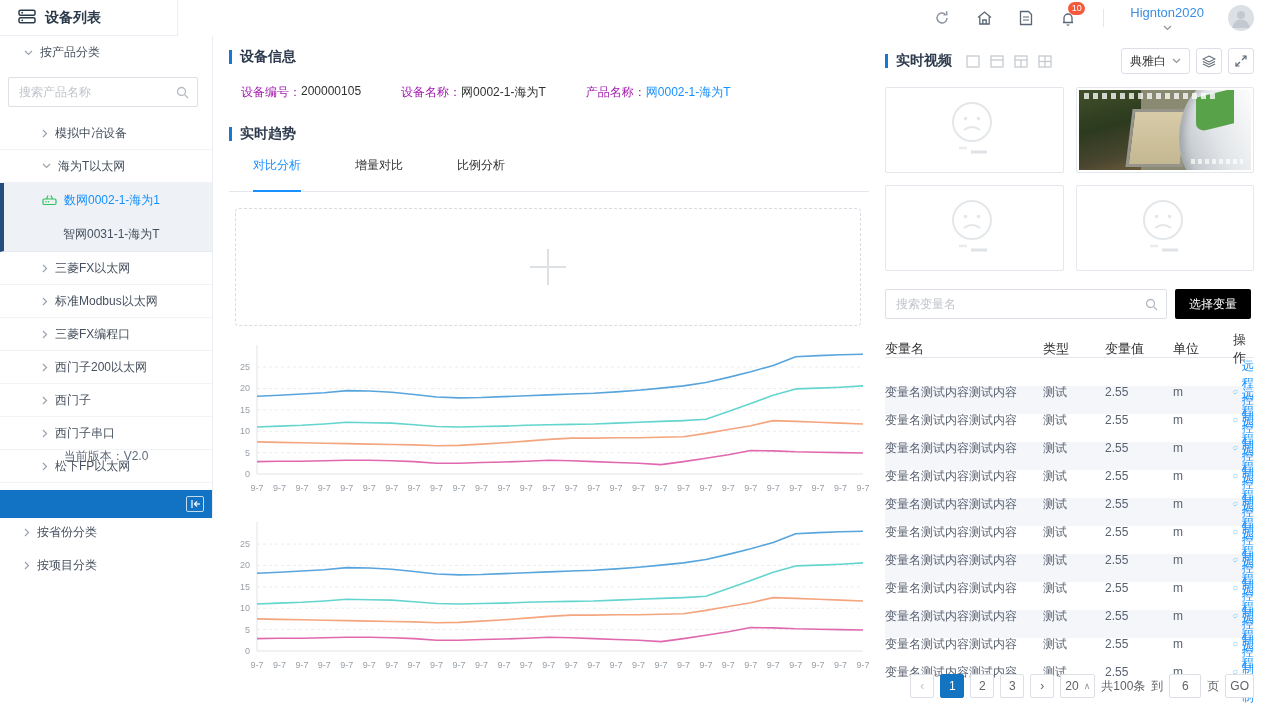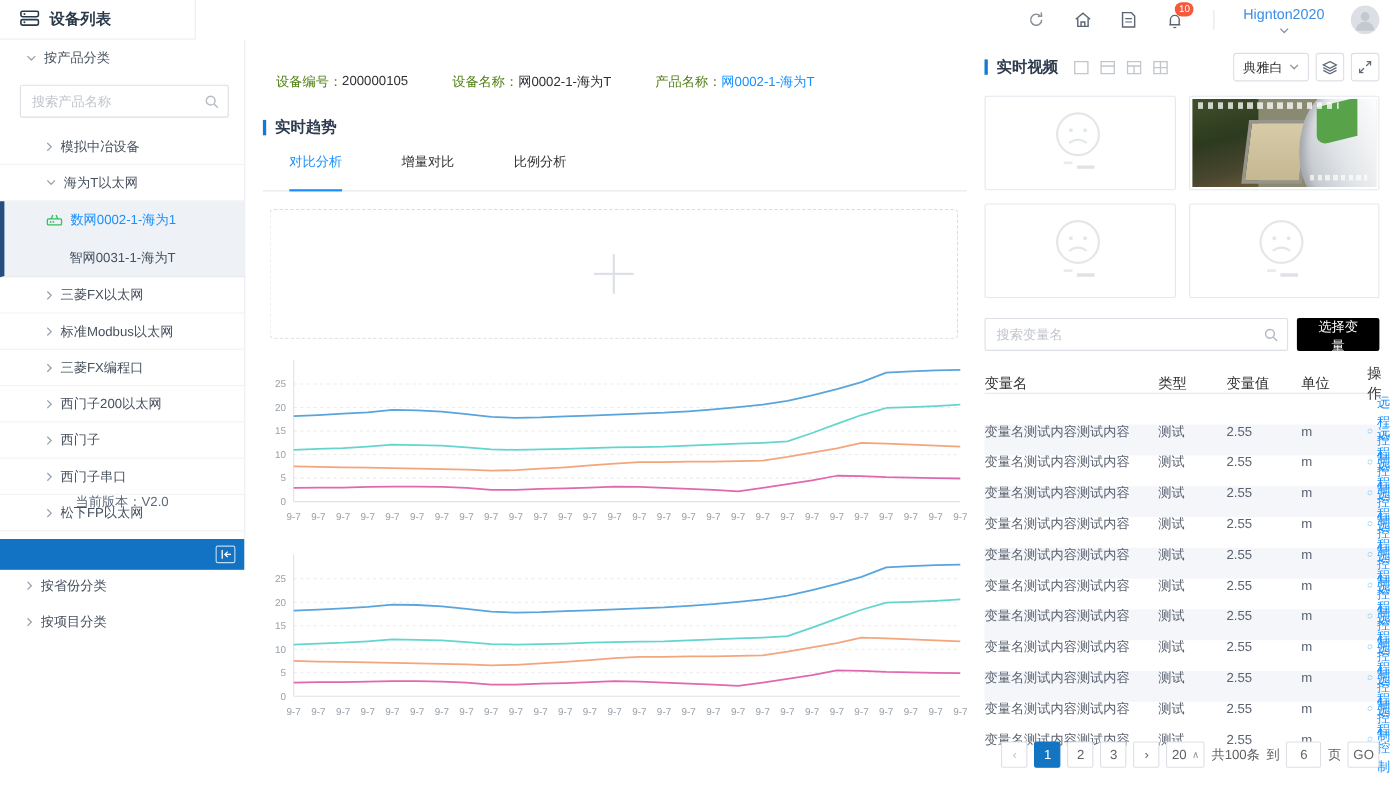--- a/index.html
+++ b/index.html
@@ -22,42 +22,42 @@
   .avatar { width:26px; height:26px; border-radius:50%; background:#dcdfe3; display:flex; align-items:center; justify-content:center; overflow:hidden; }
 
   
   .main { flex:1; display:flex; min-height:0; }
 
   
   .sidebar { flex:0 0 178px; border-right:1px solid #ebeef5; position:relative; }
   .titem { height:33px; display:flex; align-items:center; gap:7px; color:#46505e; cursor:pointer; }
   .lv0 { padding-left:24px; }
   .lv1 { padding-left:42px; border-bottom:1px solid #f1f3f5; }
-  .search-wrap { padding:8px 14px 10px 18px; }
+  .search-wrap { padding:8px 14px 10px 8px; }
   .s-input { height:30px; border:1px solid #dcdfe6; border-radius:2px; display:flex; align-items:center; padding:0 8px; }
   .s-input input { flex:1; border:0; outline:0; font-size:12px; color:#303133; background:transparent; min-width:0; }
   .s-input input::placeholder { color:#c0c4cc; }
   .sel-block { background:#eef1f6; border-left:4px solid #234e7d; border-bottom:1px solid #e8ebef; }
   .sel-block .srow { height:34px; display:flex; align-items:center; gap:7px; padding-left:38px; cursor:pointer; }
   .sel-dev { color:#1890ff; }
   .sel-sib { color:#46505e; padding-left:59px !important; }
   .sb-foot { position:absolute; left:0; right:0; bottom:52px; text-align:center; color:#5f6b7a; line-height:20px; }
   .sb-bar { position:absolute; left:0; right:0; bottom:0; height:28px; background:#1273c4;
             display:flex; align-items:center; justify-content:flex-end; padding-right:8px; }
   .collapse-btn { width:18px; height:16px; border:1px solid rgba(255,255,255,.75); border-radius:2px;
                   display:flex; align-items:center; justify-content:center; cursor:pointer; }
 
   
   .center { flex:0 0 668px; padding:12px 12px 0 16px; }
   .sec-title { display:flex; align-items:center; gap:8px; }
   .sec-bar { width:3px; height:14px; background:#1478d4; }
   .sec-text { font-size:14px; font-weight:bold; color:#2e3b4e; }
   .info-row { margin-top:18px; display:flex; gap:40px; padding-left:12px; }
   .info-item { display:flex; }
-  .ilabel { color:#4d7c0f;text-align:center; }
+  .ilabel { color:#a21caf;text-align:center; }
   .ivalue { color:#303133; }
   .ilink { color:#1890ff; cursor:pointer; }
   .trend-title { margin-top:24px; }
   .tabs { margin-top:14px; display:flex; gap:54px; border-bottom:1px solid #e4e7ed; padding-left:24px; }
   .tab { padding-bottom:17px; font-size:12px; color:#303133; cursor:pointer; position:relative; }
   .tab.active { color:#1890ff; }
   .tab.active::after { content:""; position:absolute; left:0; right:0; bottom:-1px; height:2px; background:#1890ff; }
   .add-box { margin-top:16px; margin-left:6px; width:626px; height:118px; border:1px dashed #d8dce2; border-radius:4px;
              position:relative; cursor:pointer; }
   .plus { position:absolute; left:50%; top:50%; transform:translate(-50%,-50%); width:36px; height:36px; }
@@ -292,20 +292,24 @@
           <svg width="11" height="10" viewBox="0 0 11 10" fill="none" stroke="#fff" stroke-width="1.2">
             <line x1="2" y1="1" x2="2" y2="9"></line>
               <line x1="4.5" y1="5" x2="10" y2="5"></line>
               <polyline points="7,2.5 4.5,5 7,7.5"></polyline>
             </svg>
         </span>
       </div>
     </div>
 
     <div class="center">
+      <div class="sec-title">
+        <span class="sec-bar"></span>
+        <span class="sec-text">设备信息</span>
+      </div>
       <div class="info-row">
         <span class="info-item">
           <span class="ilabel">设备编号：</span>
           <span class="ivalue">200000105</span>
         </span>
         <span class="info-item">
           <span class="ilabel">设备名称：</span>
           <span class="ivalue">网0002-1-海为T</span>
         </span>
         <span class="info-item">

